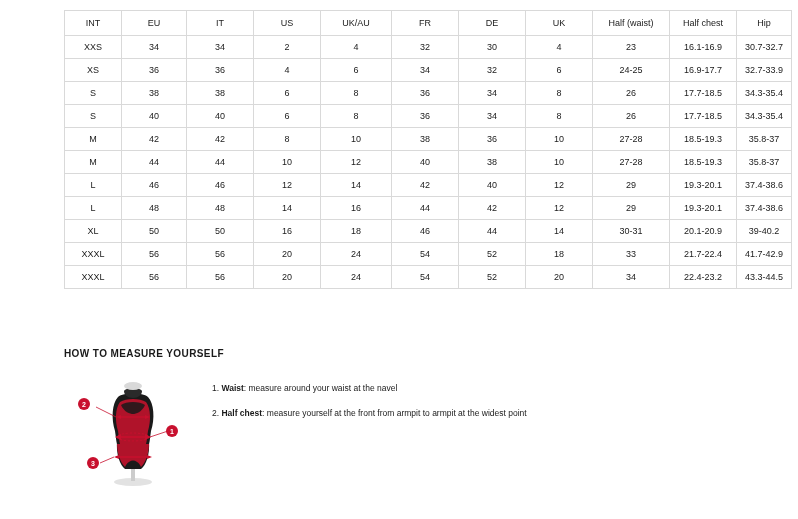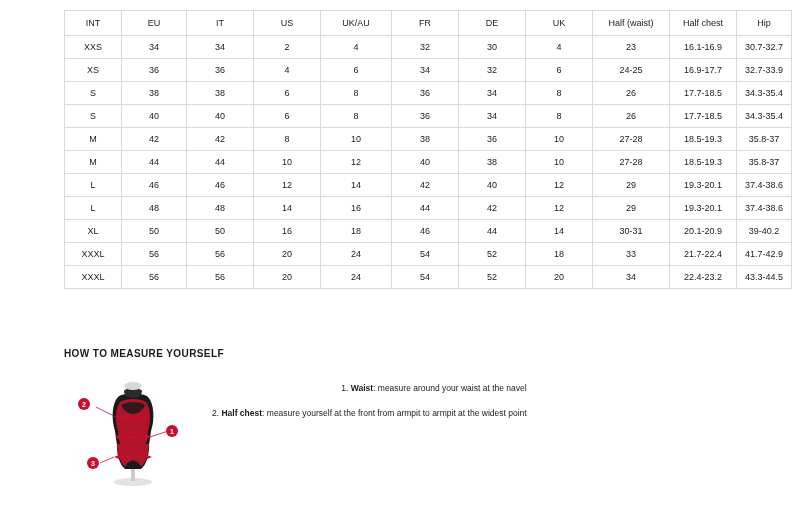--- a/index.html
+++ b/index.html
@@ -66,21 +66,20 @@
   .measure-title {
     font-size: 10px;
     font-weight: bold;
     letter-spacing: 0.4px;
     color: #1a1a1a;
     margin-bottom: 10px;
   }
   .measure-body {
     display: flex;
     align-items: flex-start;
-    text-align: right;
   }
   .figure-box {
     width: 110px;
     height: 120px;
     position: relative;
     margin-left: 14px;
   }
   .instructions {
     margin-left: 24px;
     padding-top: 14px;

